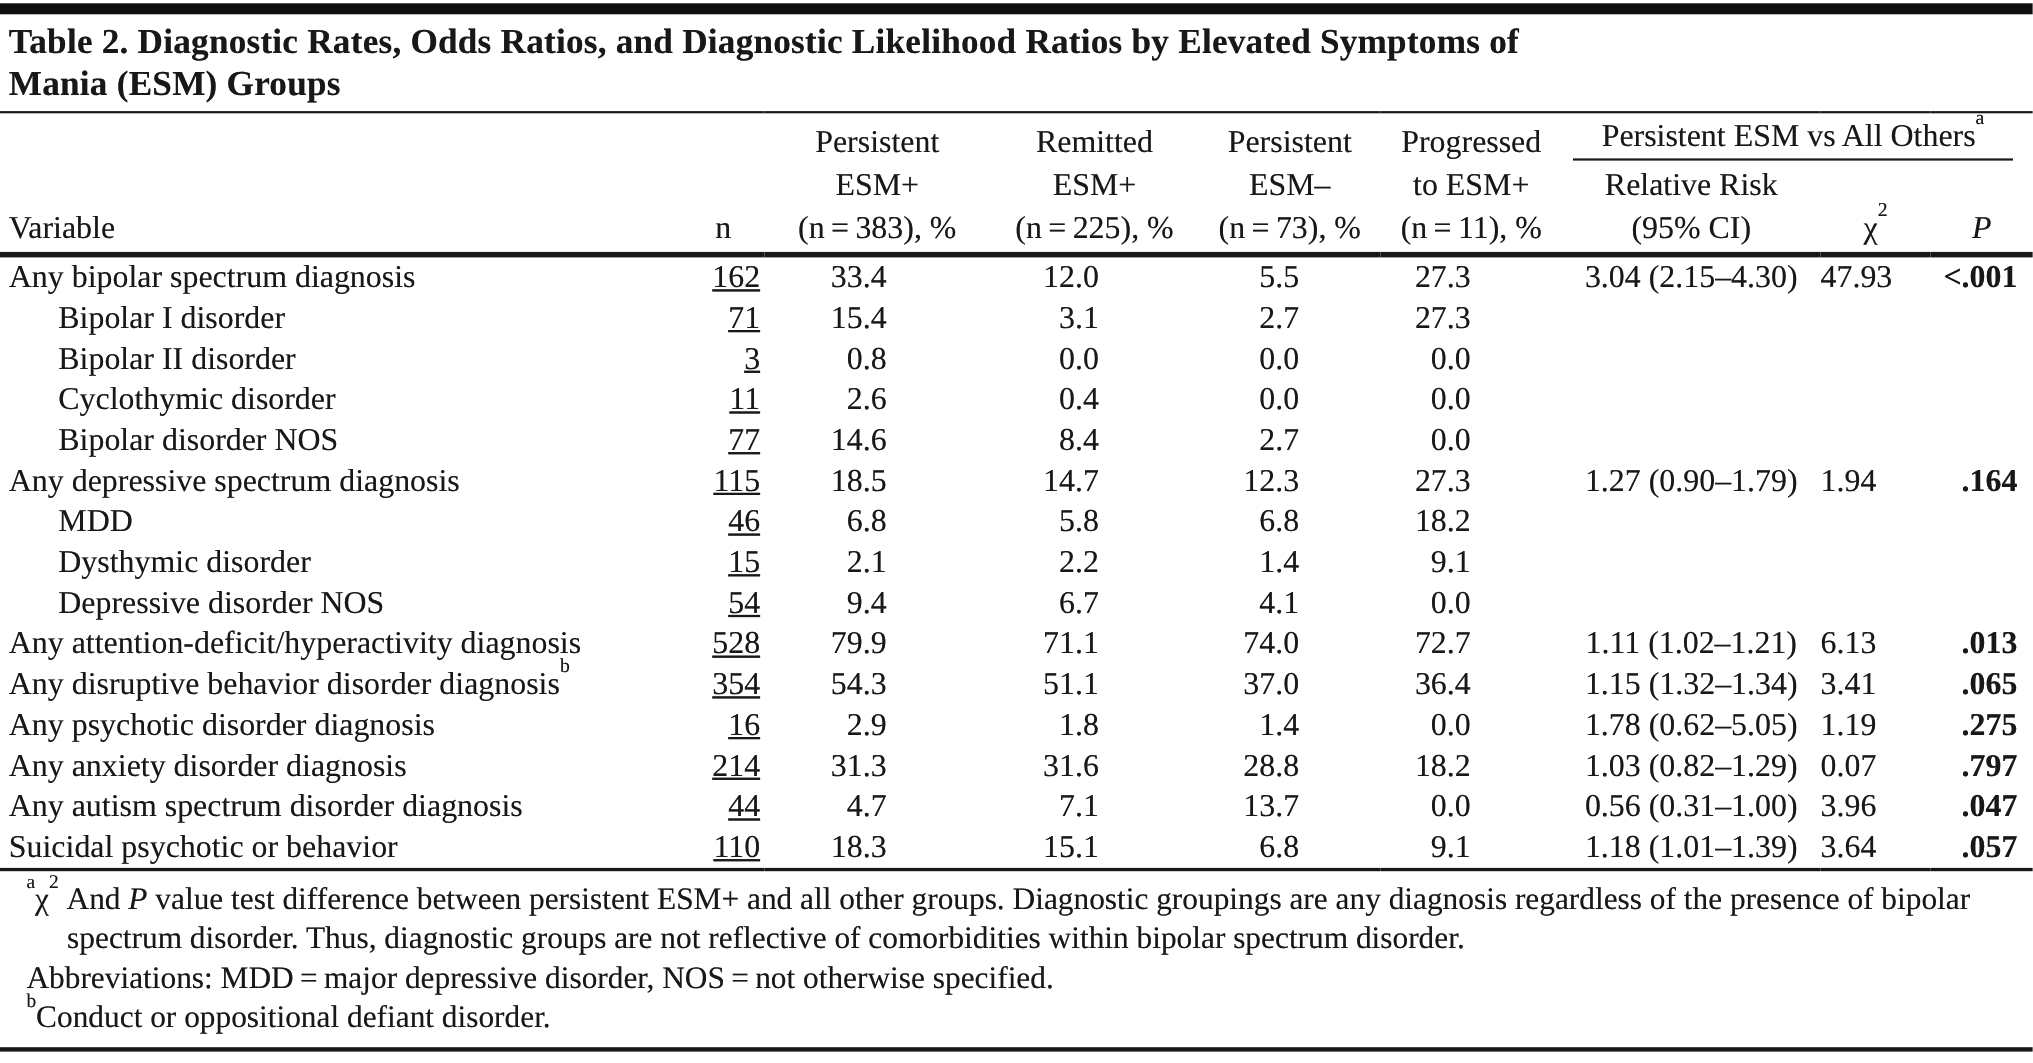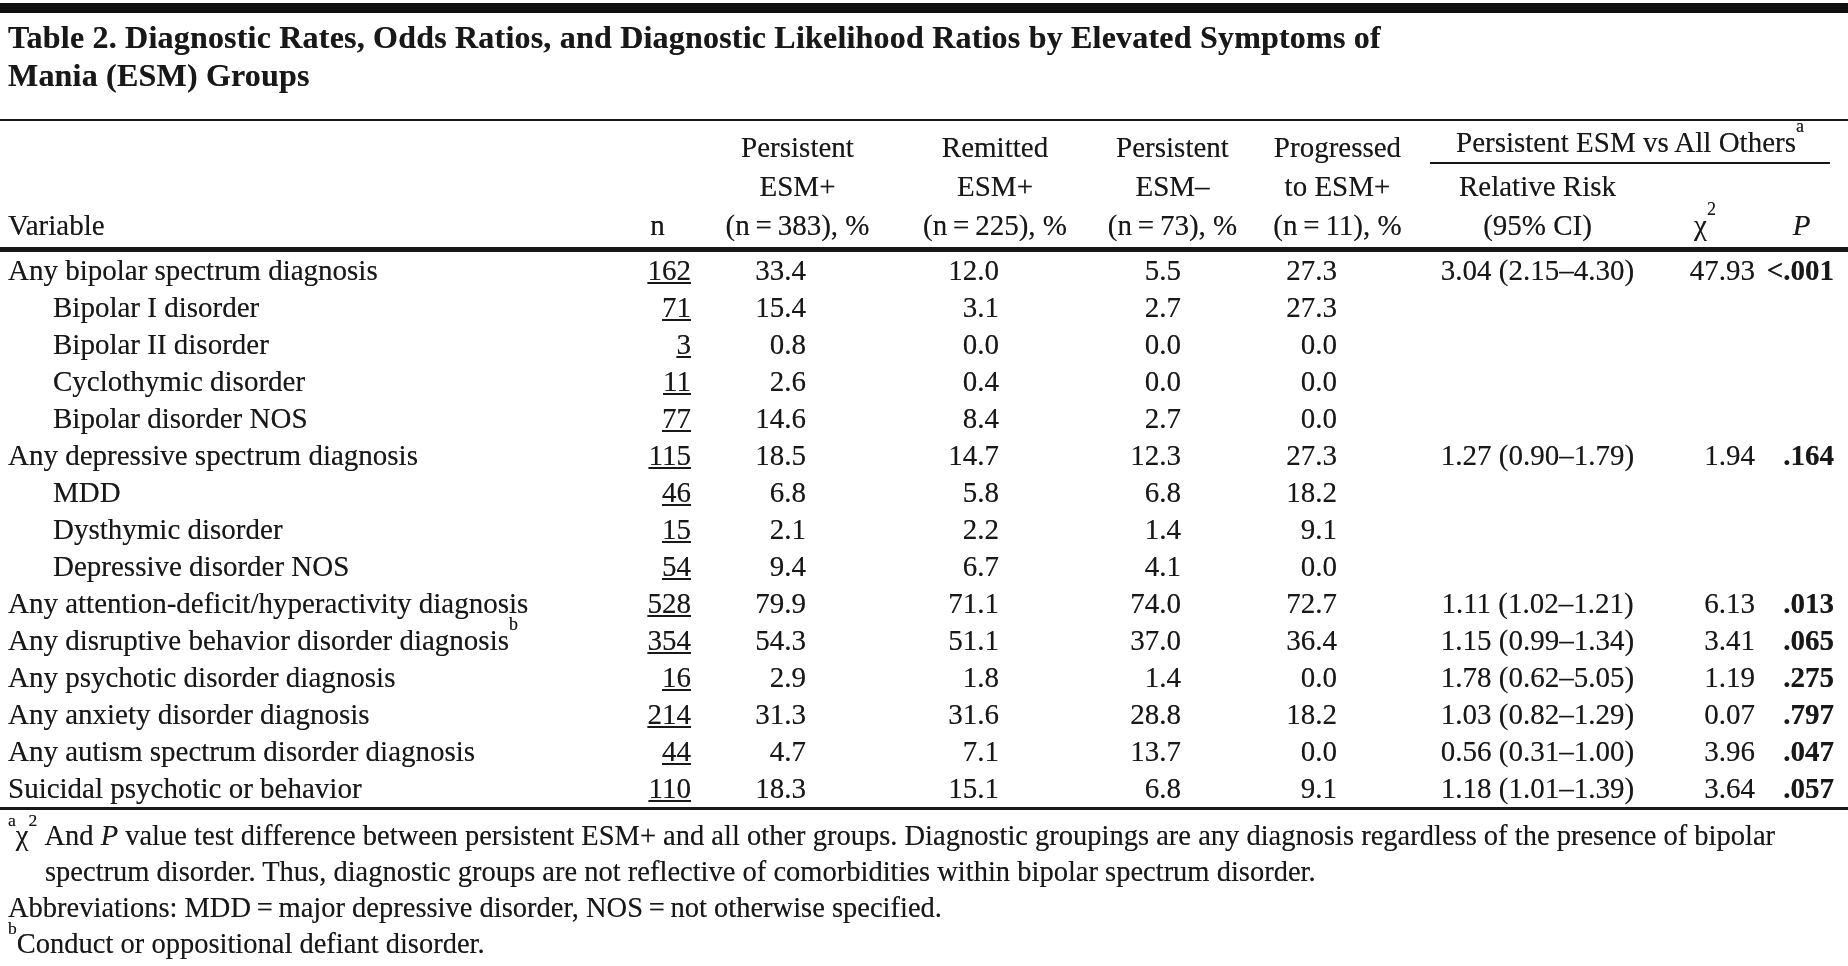--- a/index.html
+++ b/index.html
@@ -12,21 +12,21 @@
     text-shadow: 0 0 0.6px rgba(20,20,20,0.55);
   }
   .page { position: relative; width: 1848px; height: 966px; overflow: hidden; }
 
   .topbar { margin-top: 3px; height: 10px; background: #0f0f0f; }
 
   .title {
     font-weight: 700;
     font-size: 32px;
     line-height: 38px;
-    padding: 5px 8px 25px 8px;
+    padding: 5px 8px 7px 8px;
     letter-spacing: 0.2px;
   }
 
   table.tbl {
     width: 1848px;
     table-layout: fixed;
     border-collapse: collapse;
     border-top: 2.5px solid #181818;
     border-bottom: 3px solid #181818;
     font-size: 29px;
@@ -58,29 +58,29 @@
   }
   .c-var { text-align: left; padding-left: 8px; }
   .c-var.sub { padding-left: 53px; }
   .c-num { text-align: right; }
   .c-n  { padding-right: 4px; text-decoration: underline; }
   .c-pp { padding-right: 94px; }
   .c-rp { padding-right: 91px; }
   .c-pn { padding-right: 74px; }
   .c-pr { padding-right: 83px; }
   .c-rr { text-align: center; }
-  .c-chi { text-align: right; }
+  .c-chi { text-align: left; }
   .c-p  { text-align: right; padding-right: 14px; font-weight: bold; }
 
   .sup { font-size: 62%; line-height: 0; position: relative; top: -0.5em; }
 
   .footnotes {
     font-size: 28.5px;
     line-height: 36px;
-    padding: 8px 8px 0 8px;
+    padding: 8px 8px 0 24px;
   }
   .fn-a { padding-left: 37px; text-indent: -37px; }
   .fn i { font-style: italic; }
   .bottom-rule { height: 4px; background: #181818; margin-top: 8px; }
 </style>
 </head>
 <body>
 
 <div class="page">
 
@@ -247,21 +247,21 @@
           <td class="c-chi">6.13</td>
           <td class="c-p">.013</td>
         </tr>
         <tr>
           <td class="c-var">Any disruptive behavior disorder diagnosis<sup class="sup">b</sup></td>
           <td class="c-num c-n">354</td>
           <td class="c-num c-pp">54.3</td>
           <td class="c-num c-rp">51.1</td>
           <td class="c-num c-pn">37.0</td>
           <td class="c-num c-pr">36.4</td>
-          <td class="c-rr">1.15 (0.99–1.34)</td>
+          <td class="c-rr">1.15 (1.32–1.34)</td>
           <td class="c-chi">3.41</td>
           <td class="c-p">.065</td>
         </tr>
         <tr>
           <td class="c-var">Any psychotic disorder diagnosis</td>
           <td class="c-num c-n">16</td>
           <td class="c-num c-pp">2.9</td>
           <td class="c-num c-rp">1.8</td>
           <td class="c-num c-pn">1.4</td>
           <td class="c-num c-pr">0.0</td>

